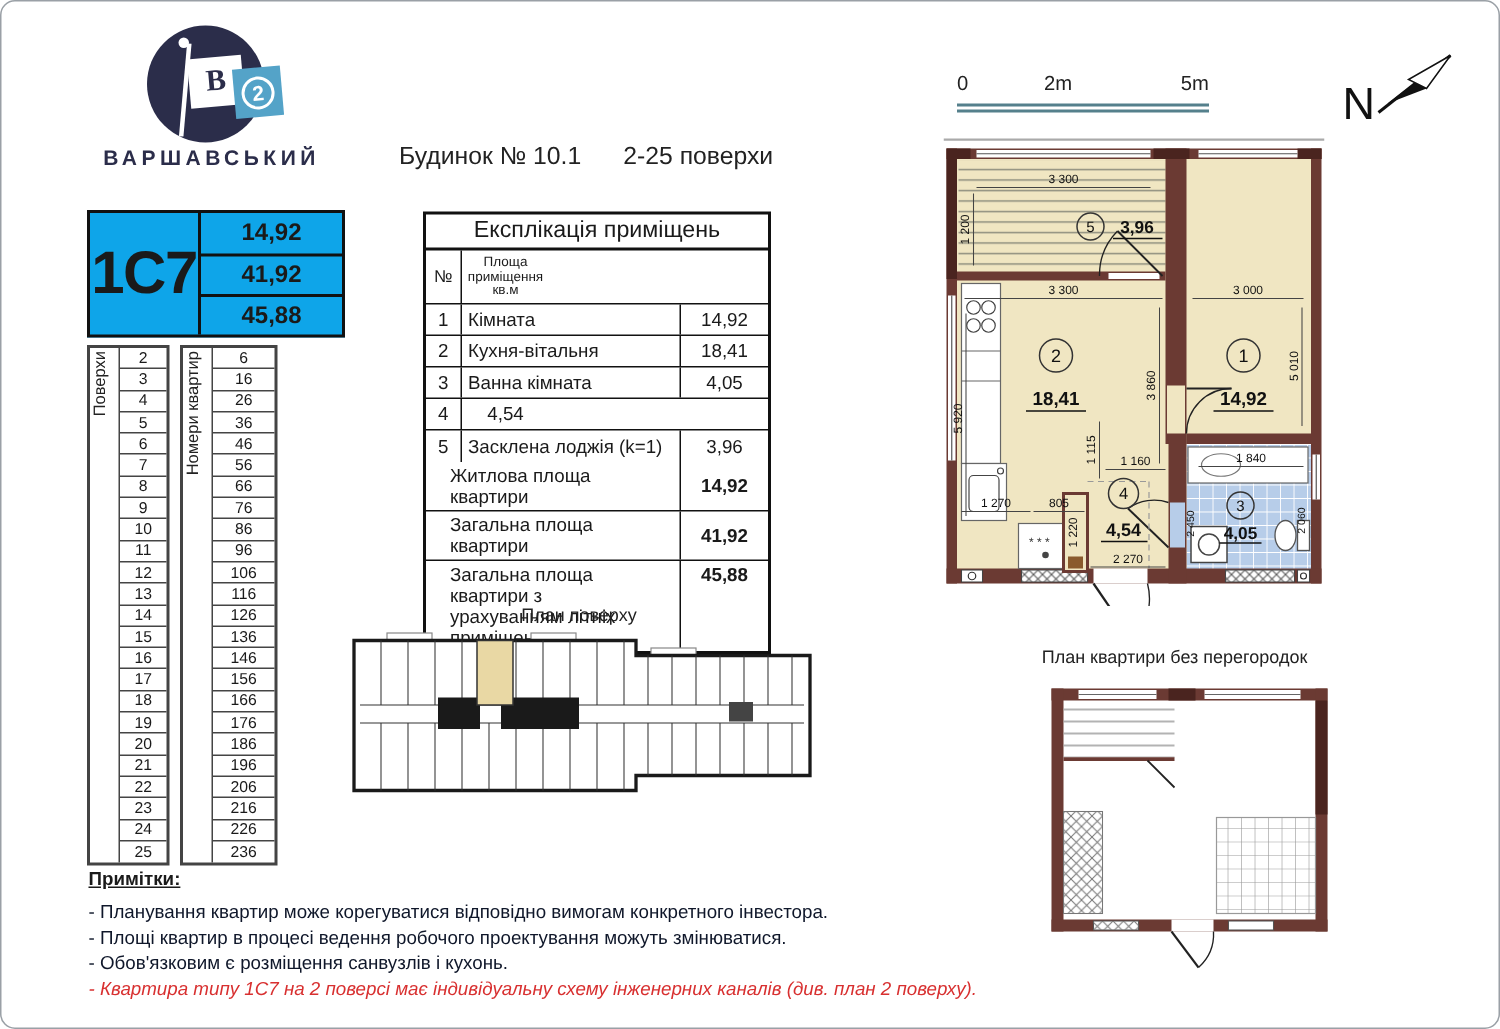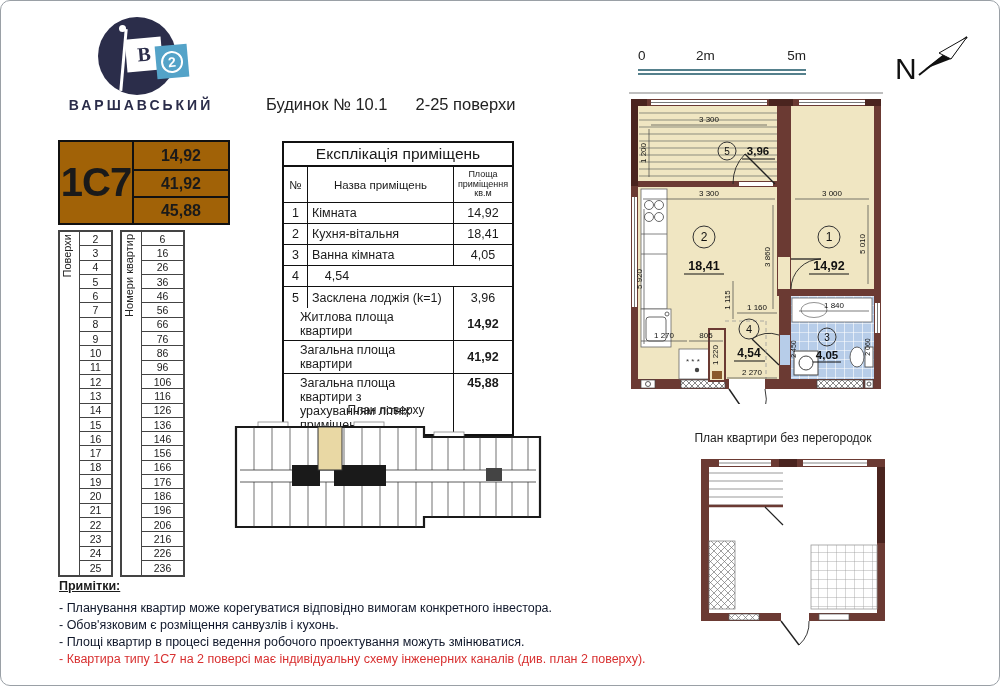--- a/index.html
+++ b/index.html
@@ -29,21 +29,21 @@
                   color:#fff; font-weight:bold; font-size:14px; }
   .logo-brand { position:absolute; left:0; top:84px; width:170px; text-align:center;
                 font-weight:bold; font-size:14px; letter-spacing:3px; color:#2b2d4a; }
 
   
   .doc-title { position:absolute; left:265px; top:94px; display:flex; gap:28px;
                font-size:16.5px; color:#222; }
 
   
   .type-card { position:absolute; left:57px; top:139px; width:172px;
-               border:2px solid #111; display:flex; background:#a16207; }
+               border:2px solid #111; display:flex; background:#0ea5e9; }
   .type-card .t-left { width:72px; display:flex; align-items:center; justify-content:center;
                        font-size:40px; font-weight:bold; letter-spacing:-1px; }
   .type-card .t-right { flex:1; border-left:2px solid #111; }
   .type-card .t-right div { height:27px; display:flex; align-items:center; justify-content:center;
                             font-size:16px; font-weight:bold; }
   .type-card .t-right div + div { border-top:2px solid #111; }
 
   
   .floors-wrap { position:absolute; left:57px; top:229px; display:flex; gap:7px; }
   .ftable { border:2px solid #444; display:flex; background:#fff; }
@@ -95,21 +95,21 @@
   .north { position:absolute; left:888px; top:28px; }
 
   .plan-main { position:absolute; left:628px; top:88px; }
   .plan-small { position:absolute; left:233px; top:420px; }
   .plan-nopart { position:absolute; left:692px; top:452px; }
 
   
   .notes { position:absolute; left:58px; top:578px; width:600px; font-size:12.5px; }
   .notes .n-title { font-weight:bold; text-decoration:underline; margin-bottom:8px; }
   .notes .n-item { margin-bottom:3px; color:#0f172a; }
-  .notes .n-red { color:#d83030; }
+  .notes .n-red { color:#d83030;font-style:italic; }
 
   svg text { font-family:"Liberation Sans","DejaVu Sans",sans-serif; }
 </style>
 </head>
 <body>
 
 <div class="page">
 
   <div class="logo">
     <div class="logo-circle"></div>
@@ -200,21 +200,20 @@
           <div>226</div>
           <div>236</div>
         </div>
     </div>
   </div>
 
   <div class="expl">
     <div class="title">Експлікація приміщень</div>
     <div class="row hdr">
       <div class="c-no">№</div>
-      <div class="c-name">Назва приміщень</div>
       <div class="c-area">Площа приміщення кв.м</div>
     </div>
     <div>
 
         <div class="row data">
           <div class="c-no">1</div>
           <div class="c-name">Кімната</div>
           <div class="c-area">14,92</div>
         </div>
 
@@ -536,19 +535,19 @@
     </g>
     <line x1="88" y1="168" x2="106" y2="192" stroke="#222" stroke-width="1.4"></line>
     <path d="M116,168 A30,30 0 0 1 106,192" fill="none" stroke="#222" stroke-width="0.9"></path>
   </svg>
 
   <div class="notes">
     <div class="n-title">Примітки:</div>
     <div>
 
     <div class="n-item">- Планування квартир може корегуватися відповідно вимогам конкретного інвестора.</div>
+        <div class="n-item">- Площі квартир в процесі ведення робочого проектування можуть змінюватися.</div>
         <div class="n-item">- Обов'язковим є розміщення санвузлів і кухонь.</div>
-        <div class="n-item">- Площі квартир в процесі ведення робочого проектування можуть змінюватися.</div>
       </div>
     <div class="n-item n-red">- Квартира типу 1С7 на 2 поверсі має індивідуальну схему інженерних каналів (див. план 2 поверху).</div>
   </div>
 
 </div>
 
 </body></html>

